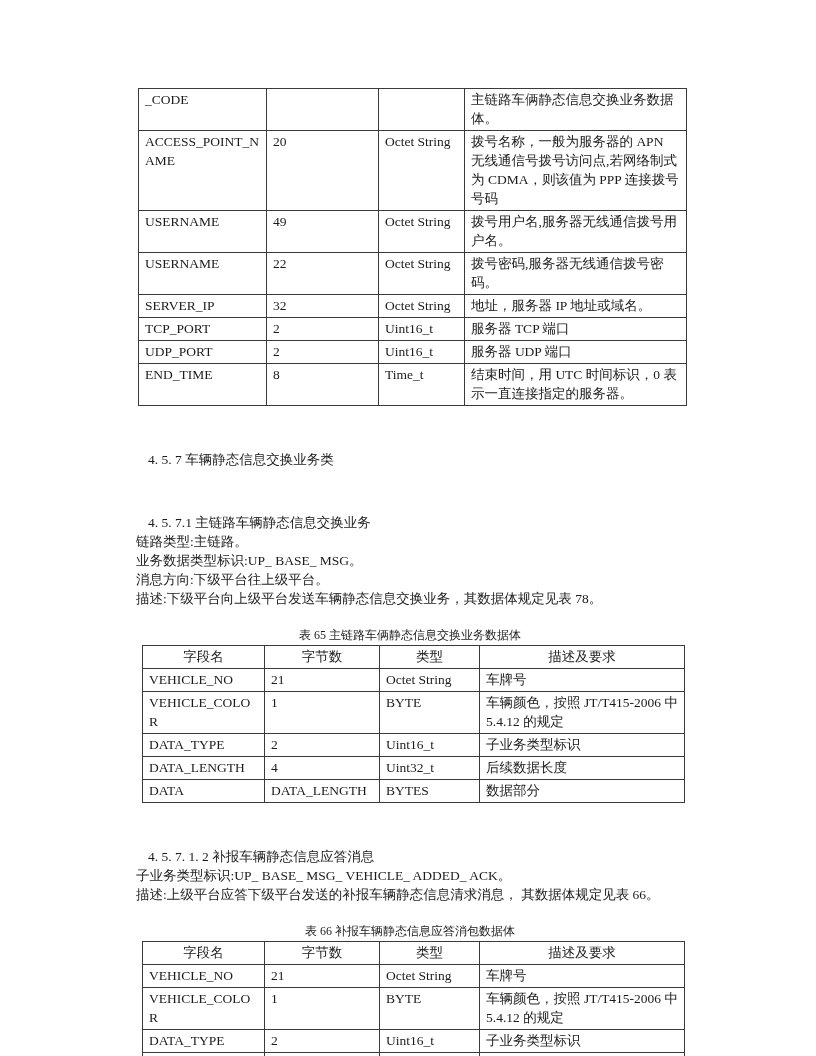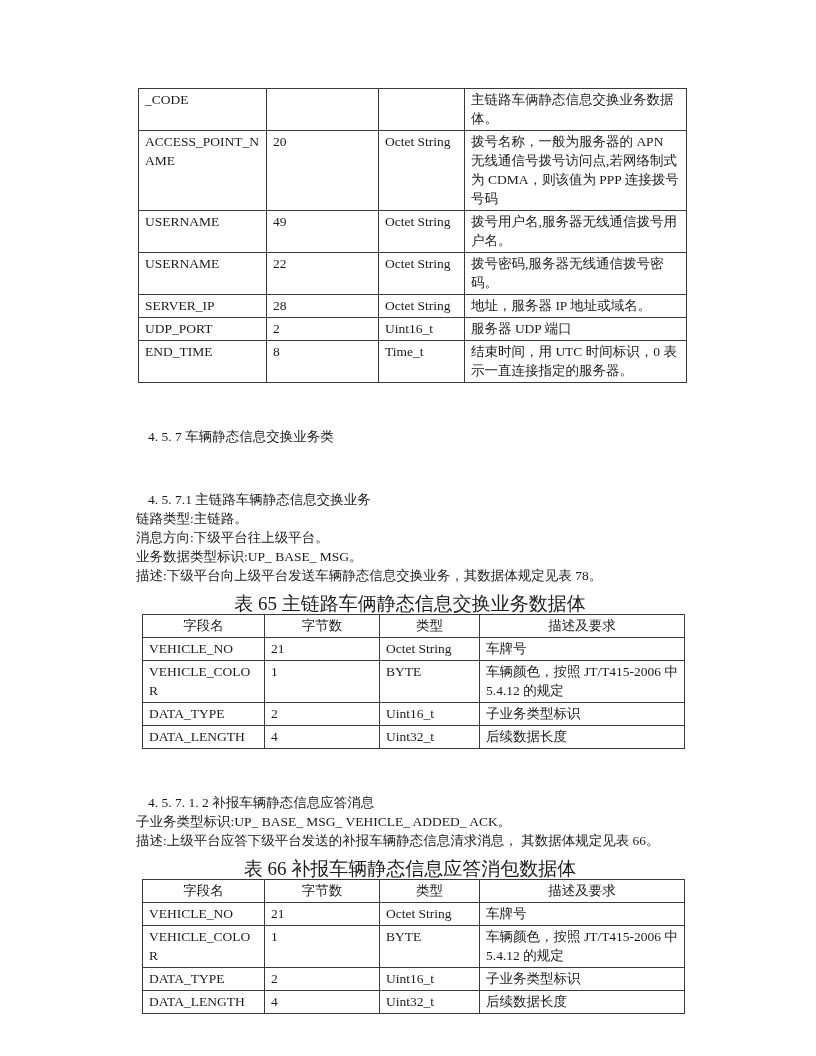--- a/index.html
+++ b/index.html
@@ -47,23 +47,23 @@
   .data-table col.c4 { width: 205px; }
 
   .cell-field { word-break: break-all; }
 
   .text-block { margin-top: 4px; font-size: 13.5px; }
   .line { line-height: 19px; white-space: nowrap; }
   .heading-line { margin-left: 12px; margin-top: 44px; }
   .caption {
     width: 548px;
     text-align: center;
-    font-size: 19px;
+    font-size: 12px;
     line-height: 20px;
-    margin-top: 9px;
+    margin-top: 17px;
   }
 </style>
 </head>
 <body>
 
 <div class="page">
 
   <table class="cont-table">
     <colgroup>
         <col class="c1">
@@ -91,45 +91,51 @@
         <td>拨号用户名,服务器无线通信拨号用户名。</td>
       </tr>
       <tr>
         <td class="cell-field">USERNAME</td>
         <td>22</td>
         <td>Octet String</td>
         <td>拨号密码,服务器无线通信拨号密码。</td>
       </tr>
       <tr>
         <td class="cell-field">SERVER_IP</td>
-        <td>28</td>
+        <td>32</td>
         <td>Octet String</td>
         <td>地址，服务器 IP 地址或域名。</td>
+      </tr>
+      <tr>
+        <td class="cell-field">TCP_PORT</td>
+        <td>2</td>
+        <td>Uint16_t</td>
+        <td>服务器 TCP 端口</td>
       </tr>
       <tr>
         <td class="cell-field">UDP_PORT</td>
         <td>2</td>
         <td>Uint16_t</td>
         <td>服务器 UDP 端口</td>
       </tr>
       <tr>
         <td class="cell-field">END_TIME</td>
         <td>8</td>
         <td>Time_t</td>
         <td>结束时间，用 UTC 时间标识，0 表示一直连接指定的服务器。</td>
       </tr>
     </tbody>
   </table>
 
   <div class="text-block">
     <div class="line heading-line">4. 5. 7 车辆静态信息交换业务类</div>
     <div class="line heading-line">4. 5. 7.1 主链路车辆静态信息交换业务</div>
     <div class="line">链路类型:主链路。</div>
+    <div class="line">业务数据类型标识:UP_ BASE_ MSG。</div>
     <div class="line">消息方向:下级平台往上级平台。</div>
-    <div class="line">业务数据类型标识:UP_ BASE_ MSG。</div>
     <div class="line">描述:下级平台向上级平台发送车辆静态信息交换业务，其数据体规定见表 78。</div>
   </div>
 
   <div class="caption">表 65 主链路车俩静态信息交换业务数据体</div>
   <table class="data-table">
     <colgroup>
         <col class="c1">
         <col class="c2">
         <col class="c3">
         <col class="c4">
@@ -160,20 +166,26 @@
         <td>2</td>
         <td>Uint16_t</td>
         <td>子业务类型标识</td>
       </tr>
       <tr>
         <td class="cell-field">DATA_LENGTH</td>
         <td>4</td>
         <td>Uint32_t</td>
         <td>后续数据长度</td>
       </tr>
+      <tr>
+        <td class="cell-field">DATA</td>
+        <td>DATA_LENGTH</td>
+        <td>BYTES</td>
+        <td>数据部分</td>
+      </tr>
     </tbody>
   </table>
 
   <div class="text-block">
     <div class="line heading-line">4. 5. 7. 1. 2 补报车辆静态信息应答消息</div>
     <div class="line">子业务类型标识:UP_ BASE_ MSG_ VEHICLE_ ADDED_ ACK。</div>
     <div class="line">描述:上级平台应答下级平台发送的补报车辆静态信息清求消息， 其数据体规定见表 66。</div>
   </div>
 
   <div class="caption">表 66 补报车辆静态信息应答消包数据体</div>

